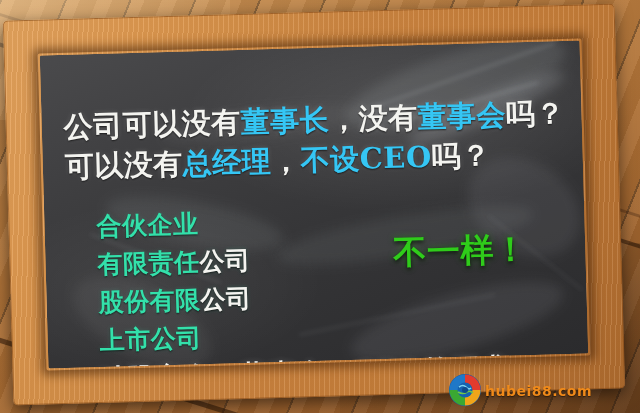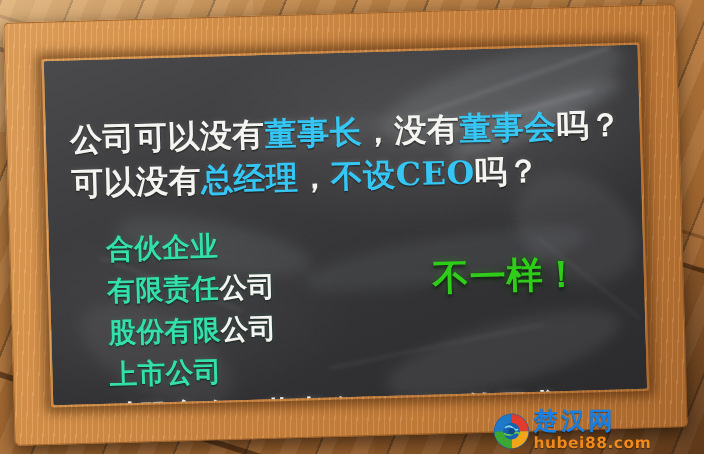--- a/index.html
+++ b/index.html
@@ -189,18 +189,17 @@
         <path d="M32.5 17 A15.5 15.5 0 0 1 17 32.5 L17 24 A7 7 0 0 0 24 17 Z" fill="#f0a51a"></path>
         <path d="M17 32.5 A15.5 15.5 0 0 1 1.5 17 L10 17 A7 7 0 0 0 17 24 Z" fill="#3aa832"></path>
         <path d="M1.5 17 A15.5 15.5 0 0 1 17 1.5 L17 10 A7 7 0 0 0 10 17 Z" fill="#1f78c8"></path>
         <circle cx="17" cy="17" r="7.5" fill="#1462b0"></circle>
         <path d="M11 14 q4 -3 7 0 q3 3 5 1" stroke="#7dd4f0" stroke-width="1.6" fill="none"></path>
         <path d="M10 19 q5 3 9 0 q3 -2 6 1" stroke="#6ec94a" stroke-width="1.6" fill="none"></path>
         <circle cx="17" cy="17" r="3" fill="#0d4a8a"></circle>
       </svg>
     </div>
     <div class="wm-text">
-      <span class="wm-cn">楚汉网</span>
       <span class="wm-en">hubei88.com</span>
     </div>
   </div>
 
 </div>
 
 </body></html>

